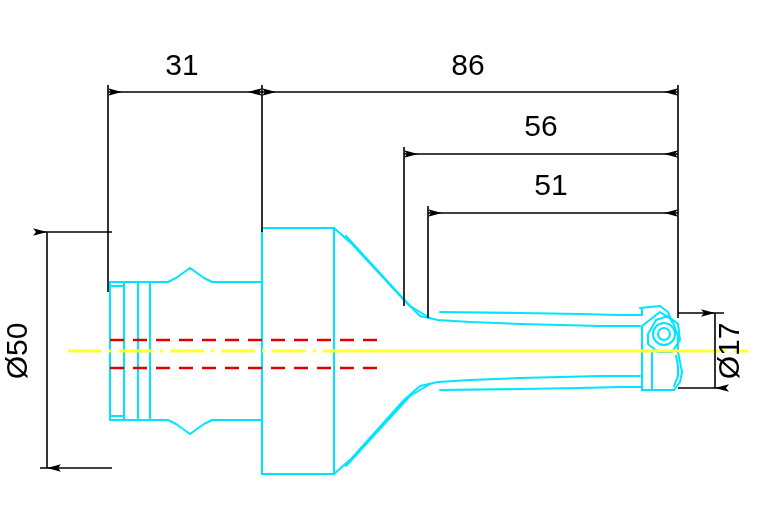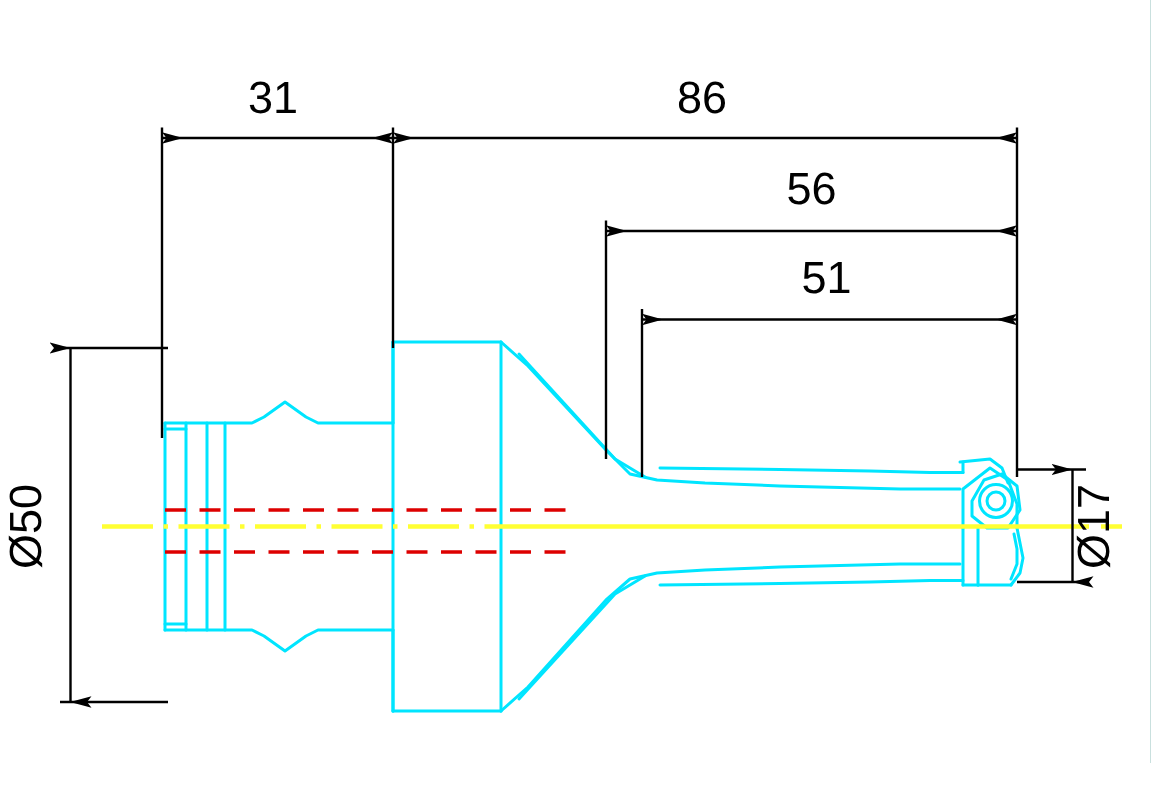--- a/index.html
+++ b/index.html
@@ -7,21 +7,21 @@
     padding: 0;
     background: #ffffff;
   }
   body {
     font-family: "Liberation Sans", sans-serif;
   }
   #drawing-root {
     position: relative;
     width: 767px;
     height: 523px;
-    background: #0f766e;
+    background: #fde047;
     overflow: hidden;
   }
   #cad-svg {
     position: absolute;
     left: 0;
     top: 0;
     width: 767px;
     height: 523px;
     display: block;
   }

